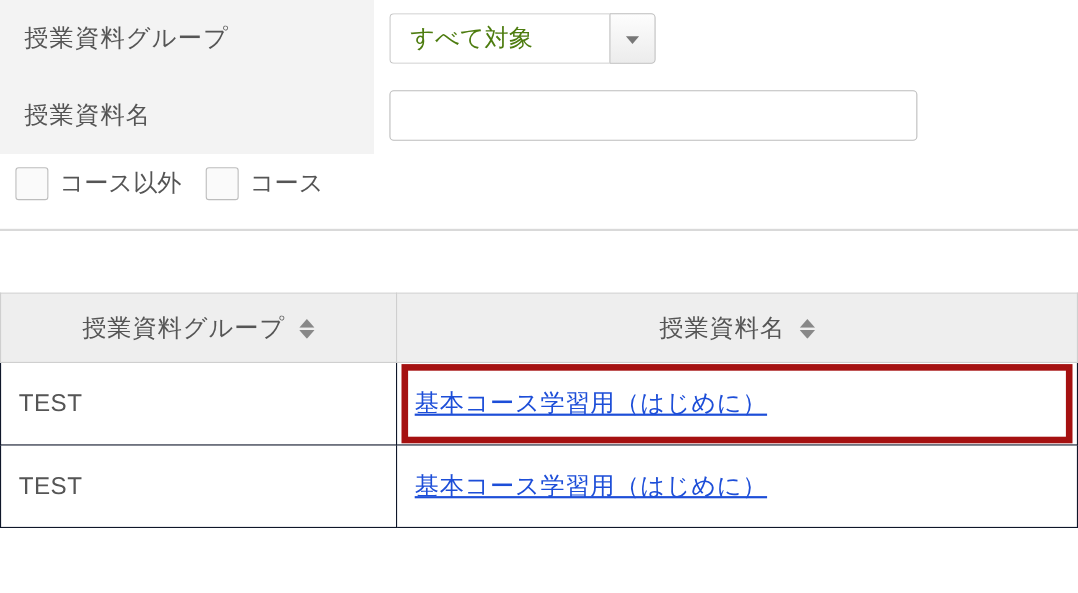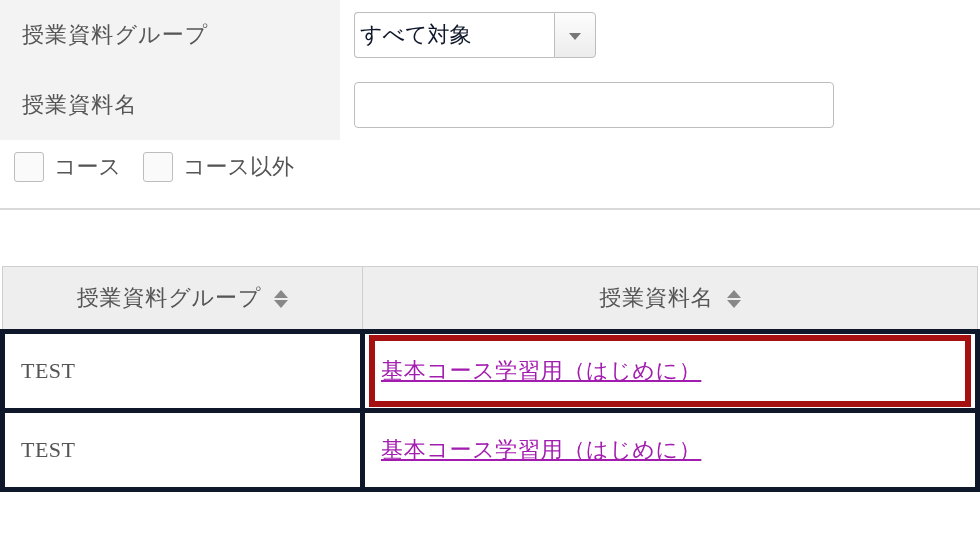--- a/index.html
+++ b/index.html
@@ -37,25 +37,25 @@
     
     .select {
       display: inline-flex;
       align-items: stretch;
       height: 46px;
     }
     .select-text {
       border: 1px solid #bdbdbd;
       border-right: none;
       border-radius: 4px 0 0 4px;
-      padding: 0 5px;
+      padding: 0 18px;
       min-width: 200px;
       display: flex;
       align-items: center;
-      color: #0f172a;
+      color: #4d7c0f;
       background: #fff;
     }
     .select-btn {
       width: 42px;
       border: 1px solid #bdbdbd;
       border-radius: 0 4px 4px 0;
       background: linear-gradient(#fdfdfd,#ececec);
       display: flex;
       align-items: center;
       justify-content: center;
@@ -105,40 +105,39 @@
       padding: 16px 12px;
       border: 1px solid #cfcfcf;
       color: #555;
       text-align: center;
       letter-spacing: 0.04em;
     }
     th.col-group { width: 360px; }
     th.col-name  { width: auto; }
     td {
       padding: 22px 16px;
-      border: 5px solid #0f172a;
+      border: 1px solid #0f172a;
       vertical-align: middle;
       color: #555;
-      font-family: Liberation Serif, serif;
     }
     td.group-cell { letter-spacing: 0.02em; }
 
     .sort-icons {
       display: inline-flex;
       flex-direction: column;
       vertical-align: middle;
       margin-left: 6px;
       line-height: 0;
     }
     .sort-icons svg { width: 14px; height: 8px; fill: #888; }
     .sort-icons svg + svg { margin-top: 2px; }
 
     .name-link {
       text-decoration: underline;
-      color: #a21caf;
+      color: #1d4ed8;
       cursor: pointer;
       letter-spacing: 0.03em;
     }
 
     
     .highlight-cell {
       position: relative;
     }
     .highlight-frame {
       position: absolute;
@@ -172,25 +171,25 @@
     <div class="filter-label">授業資料名</div>
     <div class="filter-control">
       <input type="text" class="text-input" value="" style="">
     </div>
   </div>
 
   <div class="filter-row">
     <div class="filter-control">
       <label class="checkbox-wrap">
         <span class="checkbox-box"></span>
-        <span>コース</span>
+        <span>コース以外</span>
       </label>
       <label class="checkbox-wrap">
         <span class="checkbox-box"></span>
-        <span>コース以外</span>
+        <span>コース</span>
       </label>
     </div>
   </div>
 
 </div>
 
 <div class="divider"></div>
 
 <table>
   <thead>

